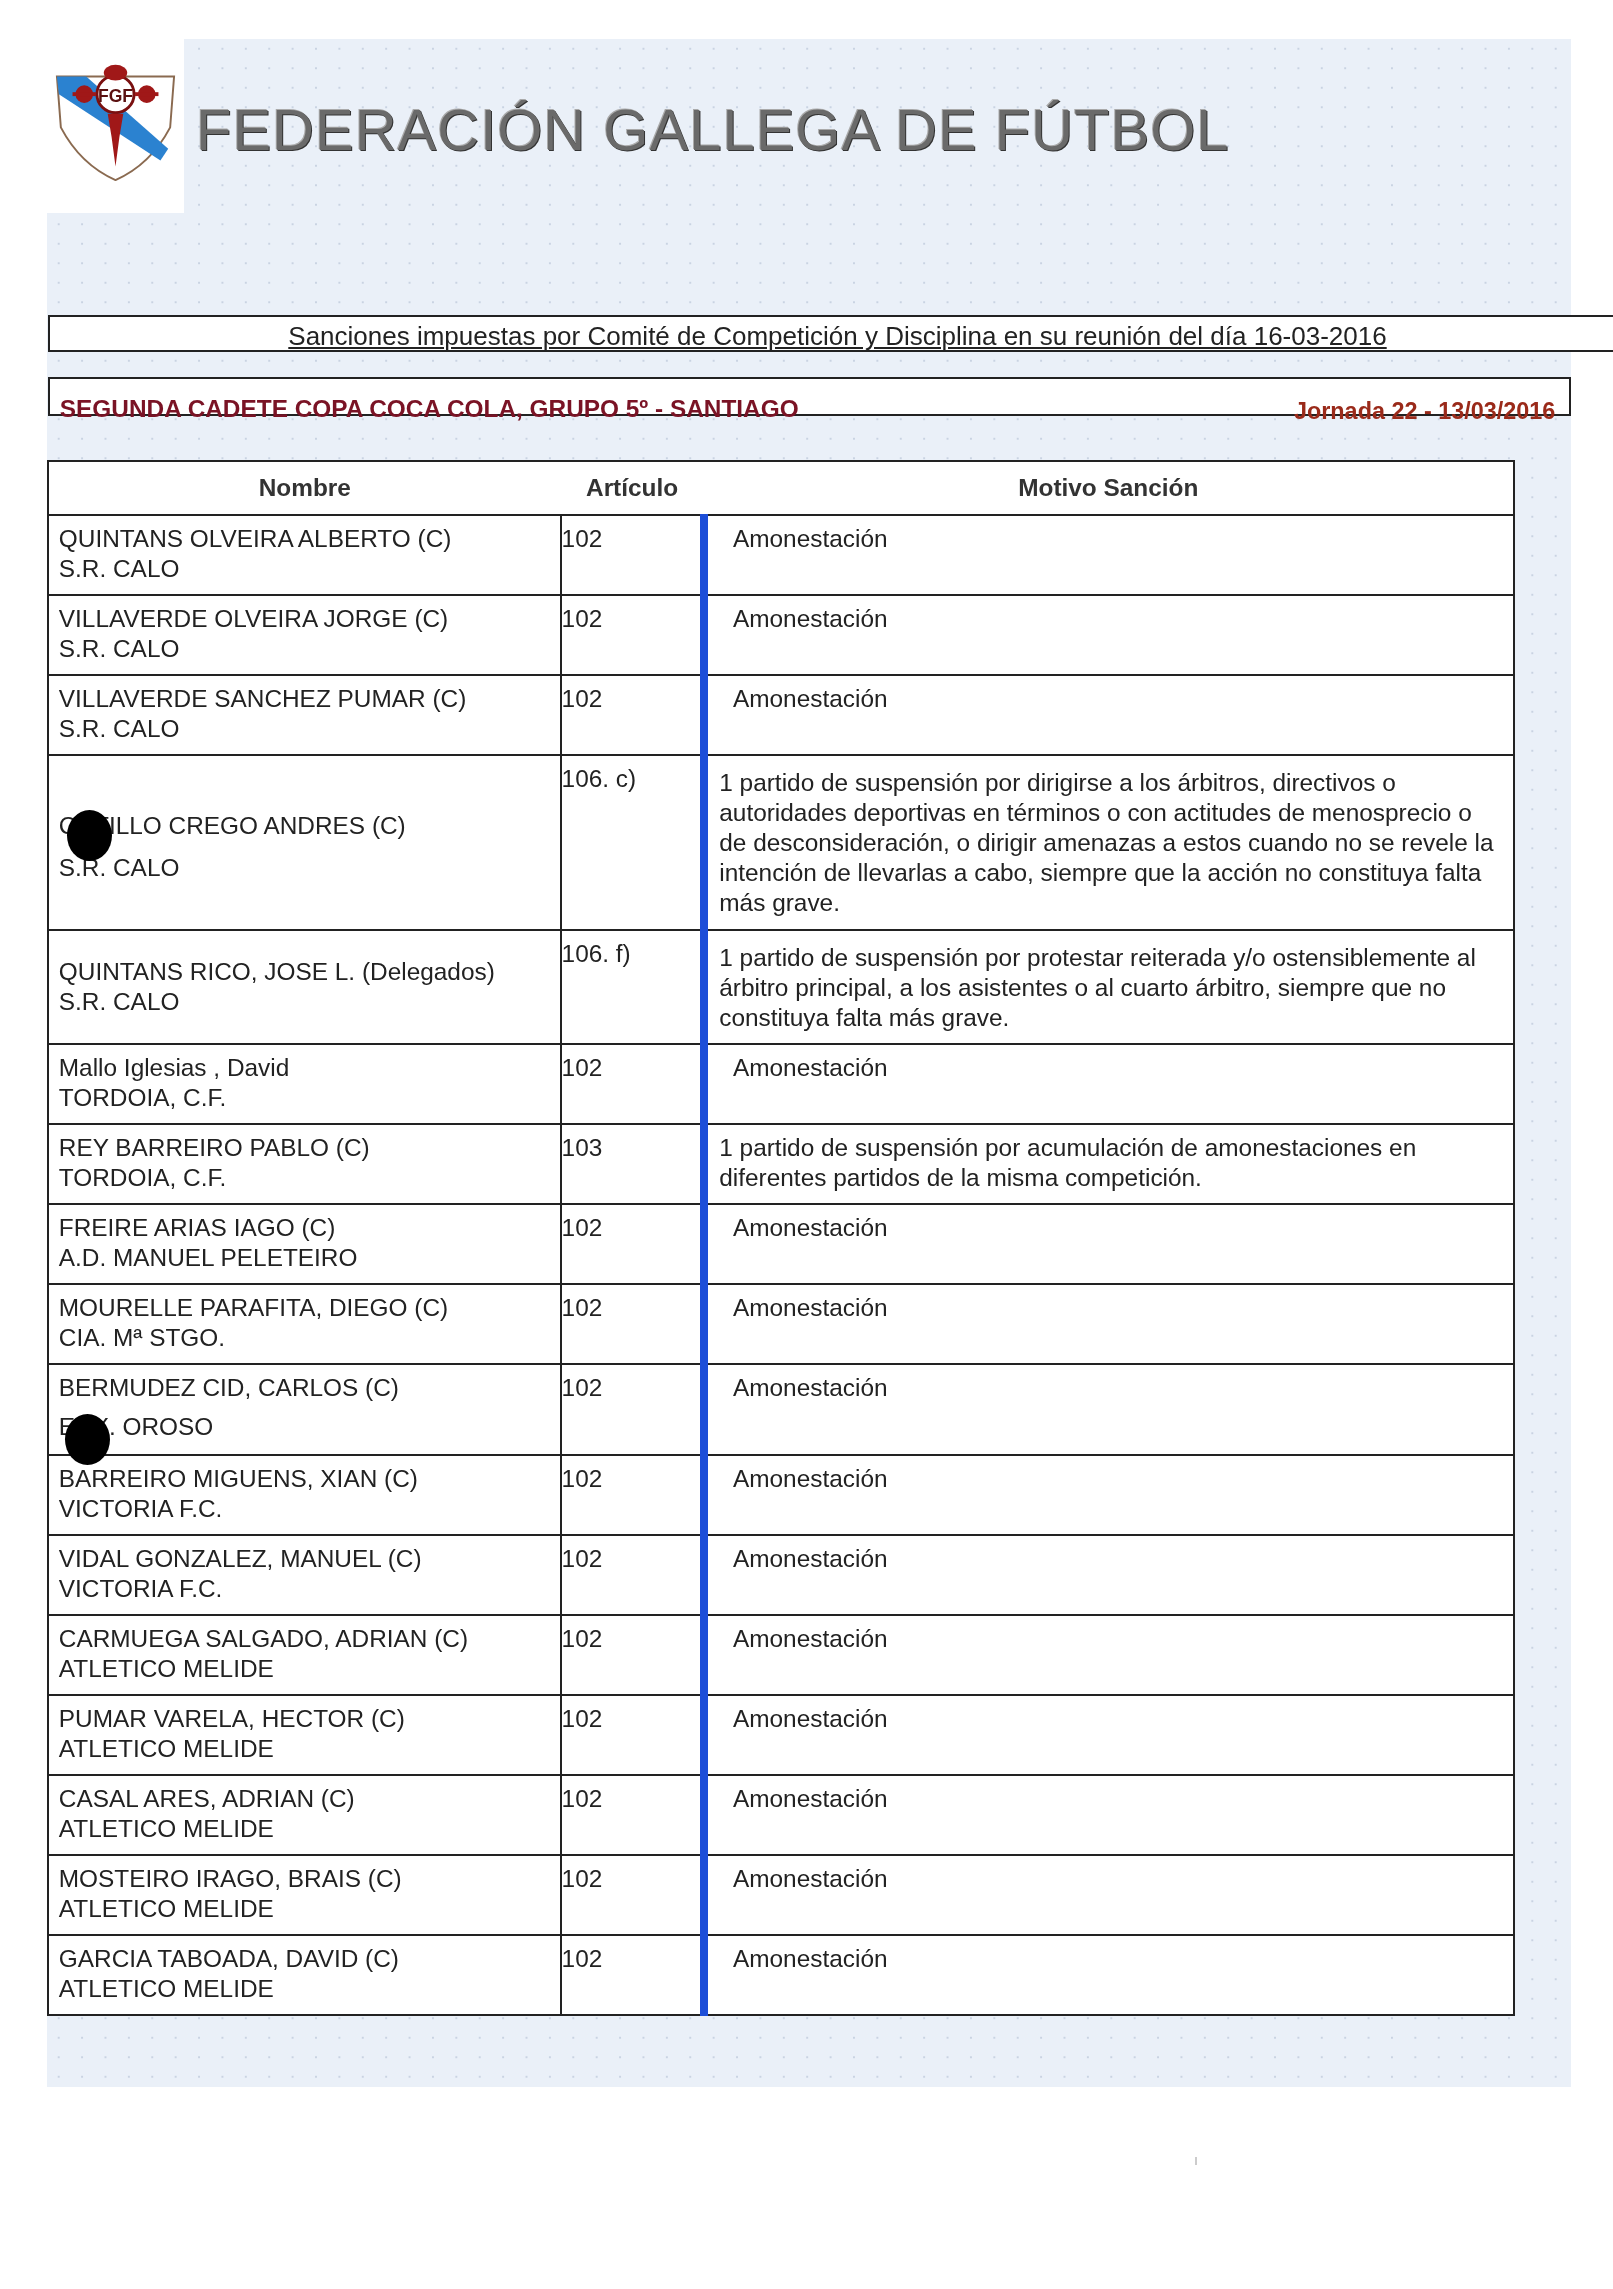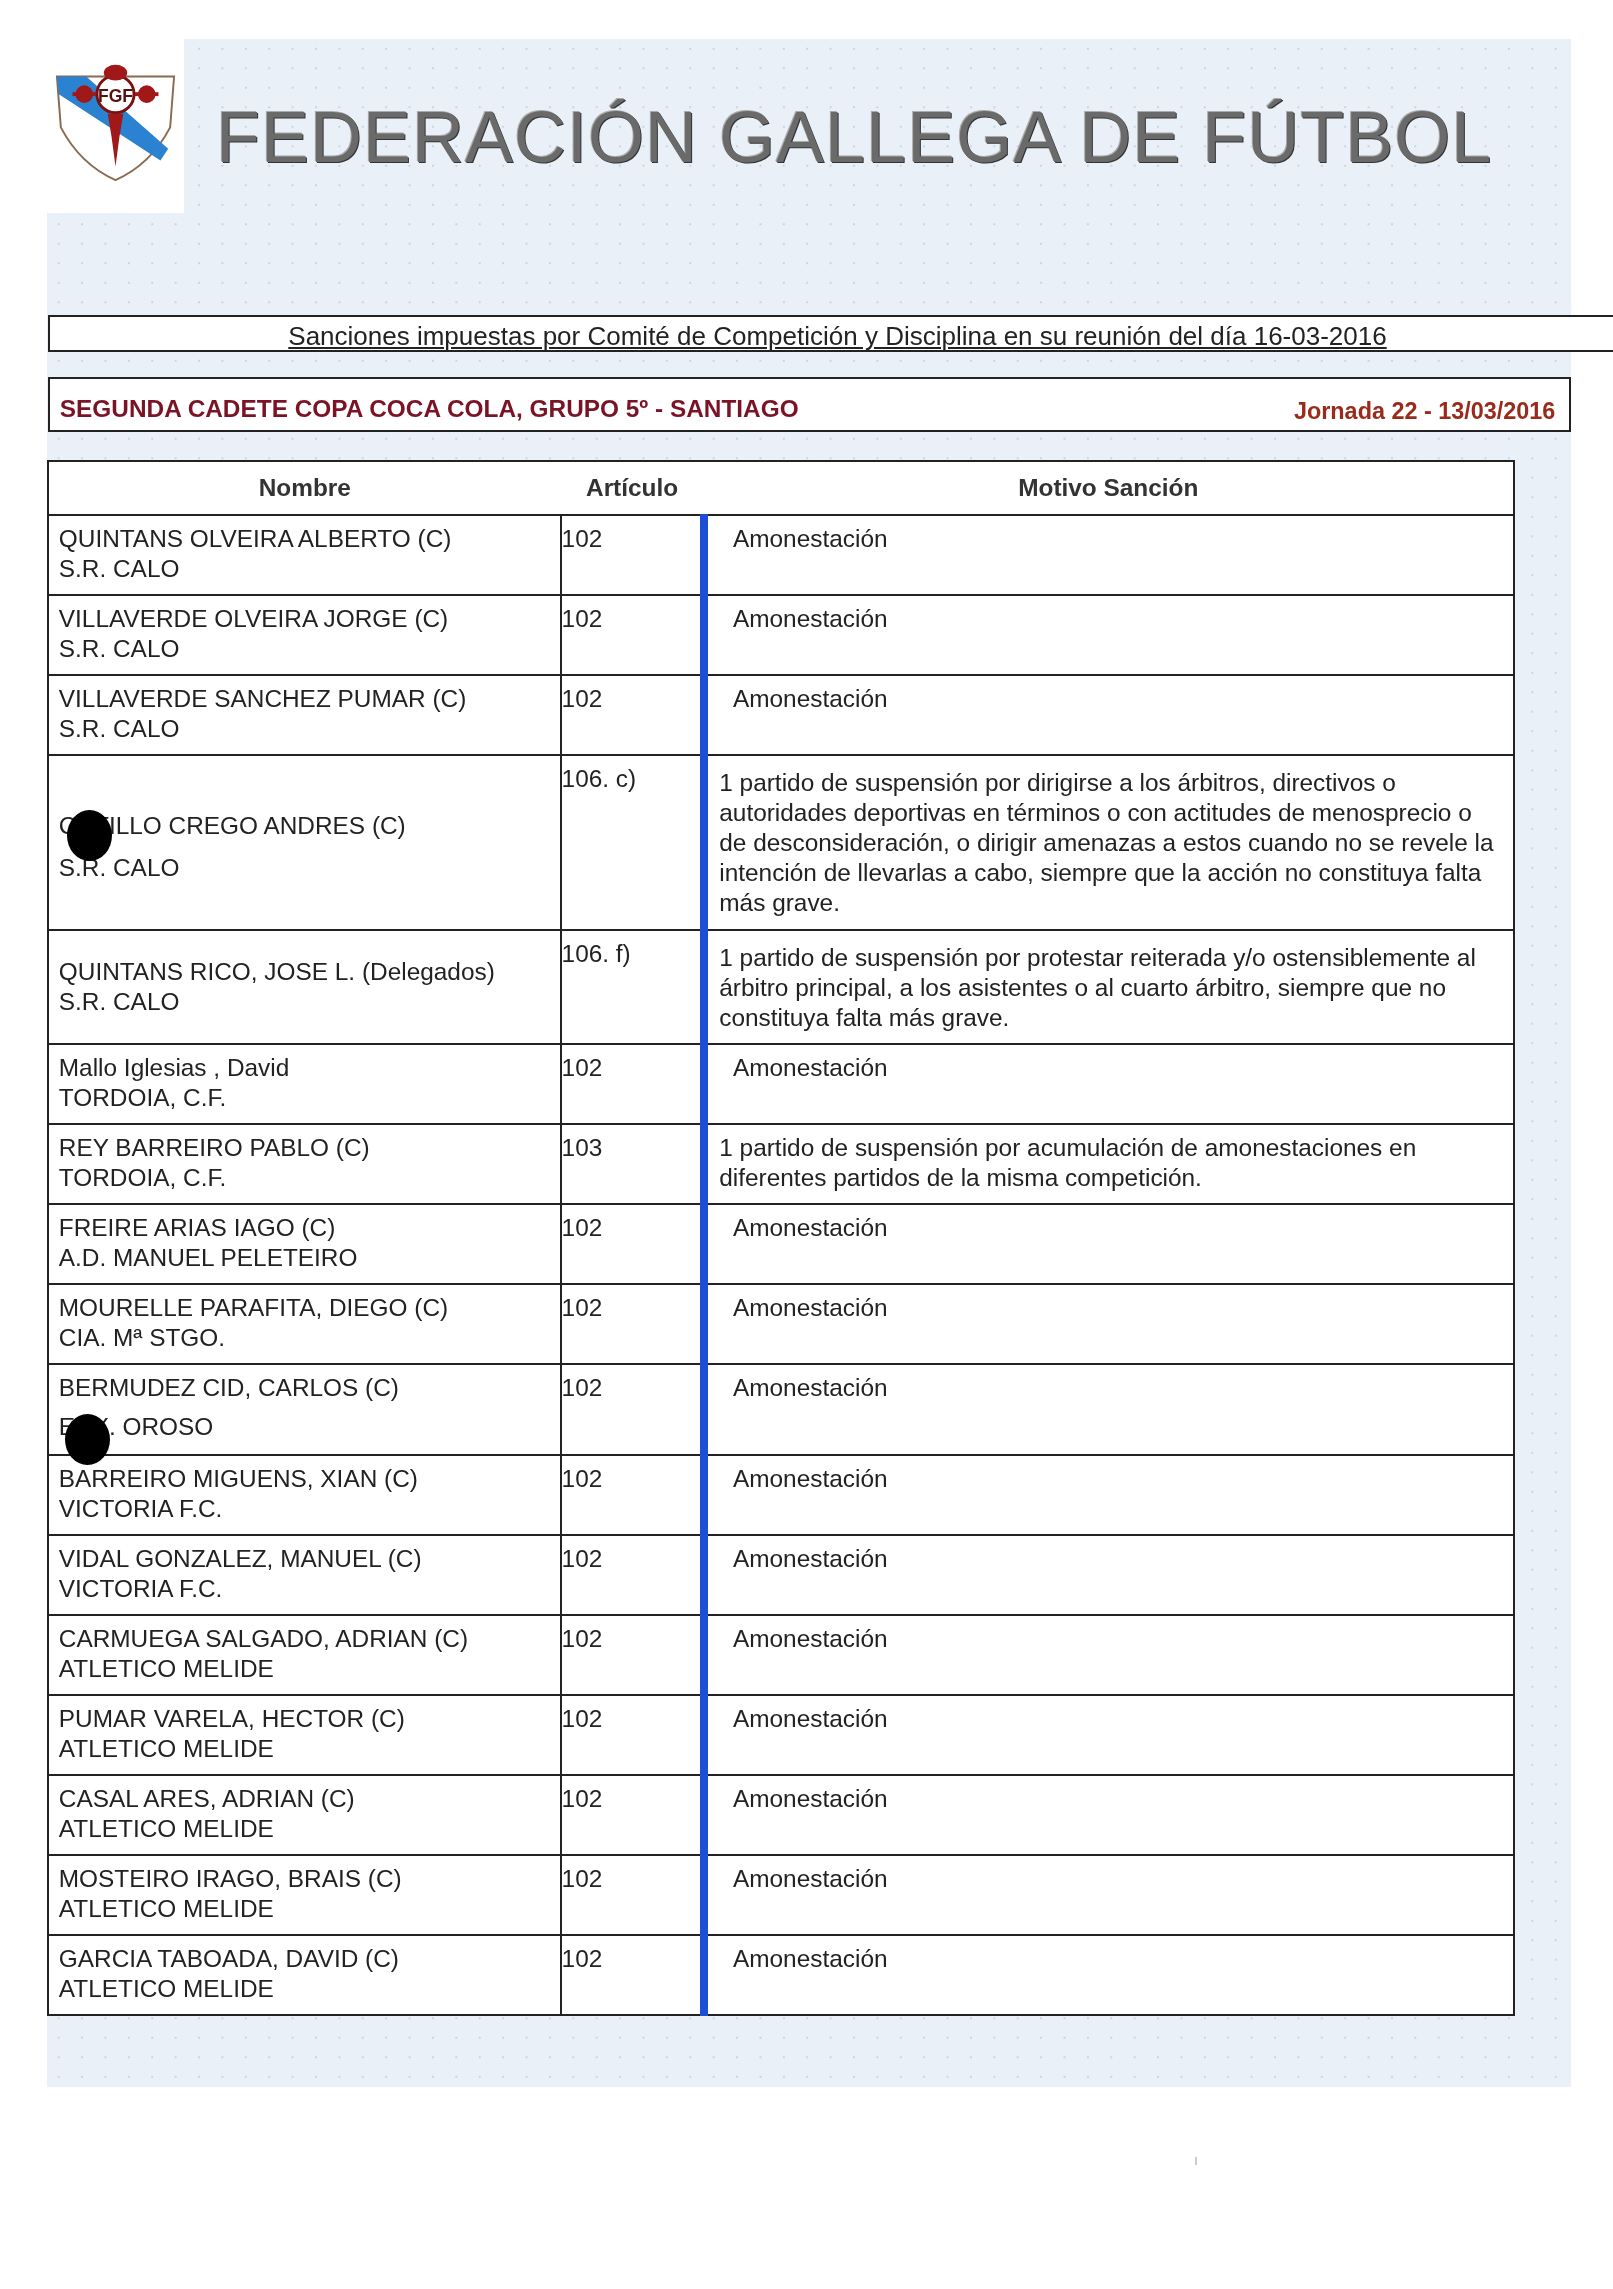--- a/index.html
+++ b/index.html
@@ -14,35 +14,35 @@
     background-color:#eaf0f8;
     background-image: radial-gradient(#c9d3e2 1px, transparent 1.3px);
     background-size:23.4px 19.5px;
   }
   .logo-box {
     position:absolute; left:47px; top:39px; width:137px; height:174px;
     background:#ffffff;
   }
   .logo { position:absolute; left:53px; top:59px; width:125px; height:123px; }
   .fed-title {
-    position:absolute; left:216px; top:101px;
+    position:absolute; left:196px; top:101px;
     font-family:"Liberation Sans", sans-serif;
-    font-size:72px; letter-spacing:1px; color:#6a6a6a;
+    font-size:58px; letter-spacing:1px; color:#6a6a6a;
     text-shadow: 1px 1px 0 #333, -1px -1px 0 #aaa;
     white-space:nowrap; line-height:1;
   }
   .bar {
     position:absolute; background:#fff; border:2px solid #222; box-sizing:border-box;
   }
   .bar-title { left:48px; top:315px; width:1579px; height:37px; text-align:center; }
   .bar-title span {
     font-size:26px; color:#222; text-decoration:underline; line-height:35px;
     display:inline-block; padding-top:2px;
   }
-  .bar-group { left:48px; top:377px; width:1523px; height:55px; }
+  .bar-group { left:48px; top:377px; width:1523px; height:39px; }
   .bar-group .group-name {
     position:absolute; left:9.8px; top:15.6px; font-size:24.4px; font-weight:bold; color:#7a1325;
     white-space:nowrap;
   }
   .bar-group .jornada {
     position:absolute; right:13.7px; top:18.5px; font-size:23.4px; font-weight:bold; color:#9a2a1a;
     white-space:nowrap;
   }
   table.sanc {
     position:absolute; left:47px; top:460px; width:1468px;

